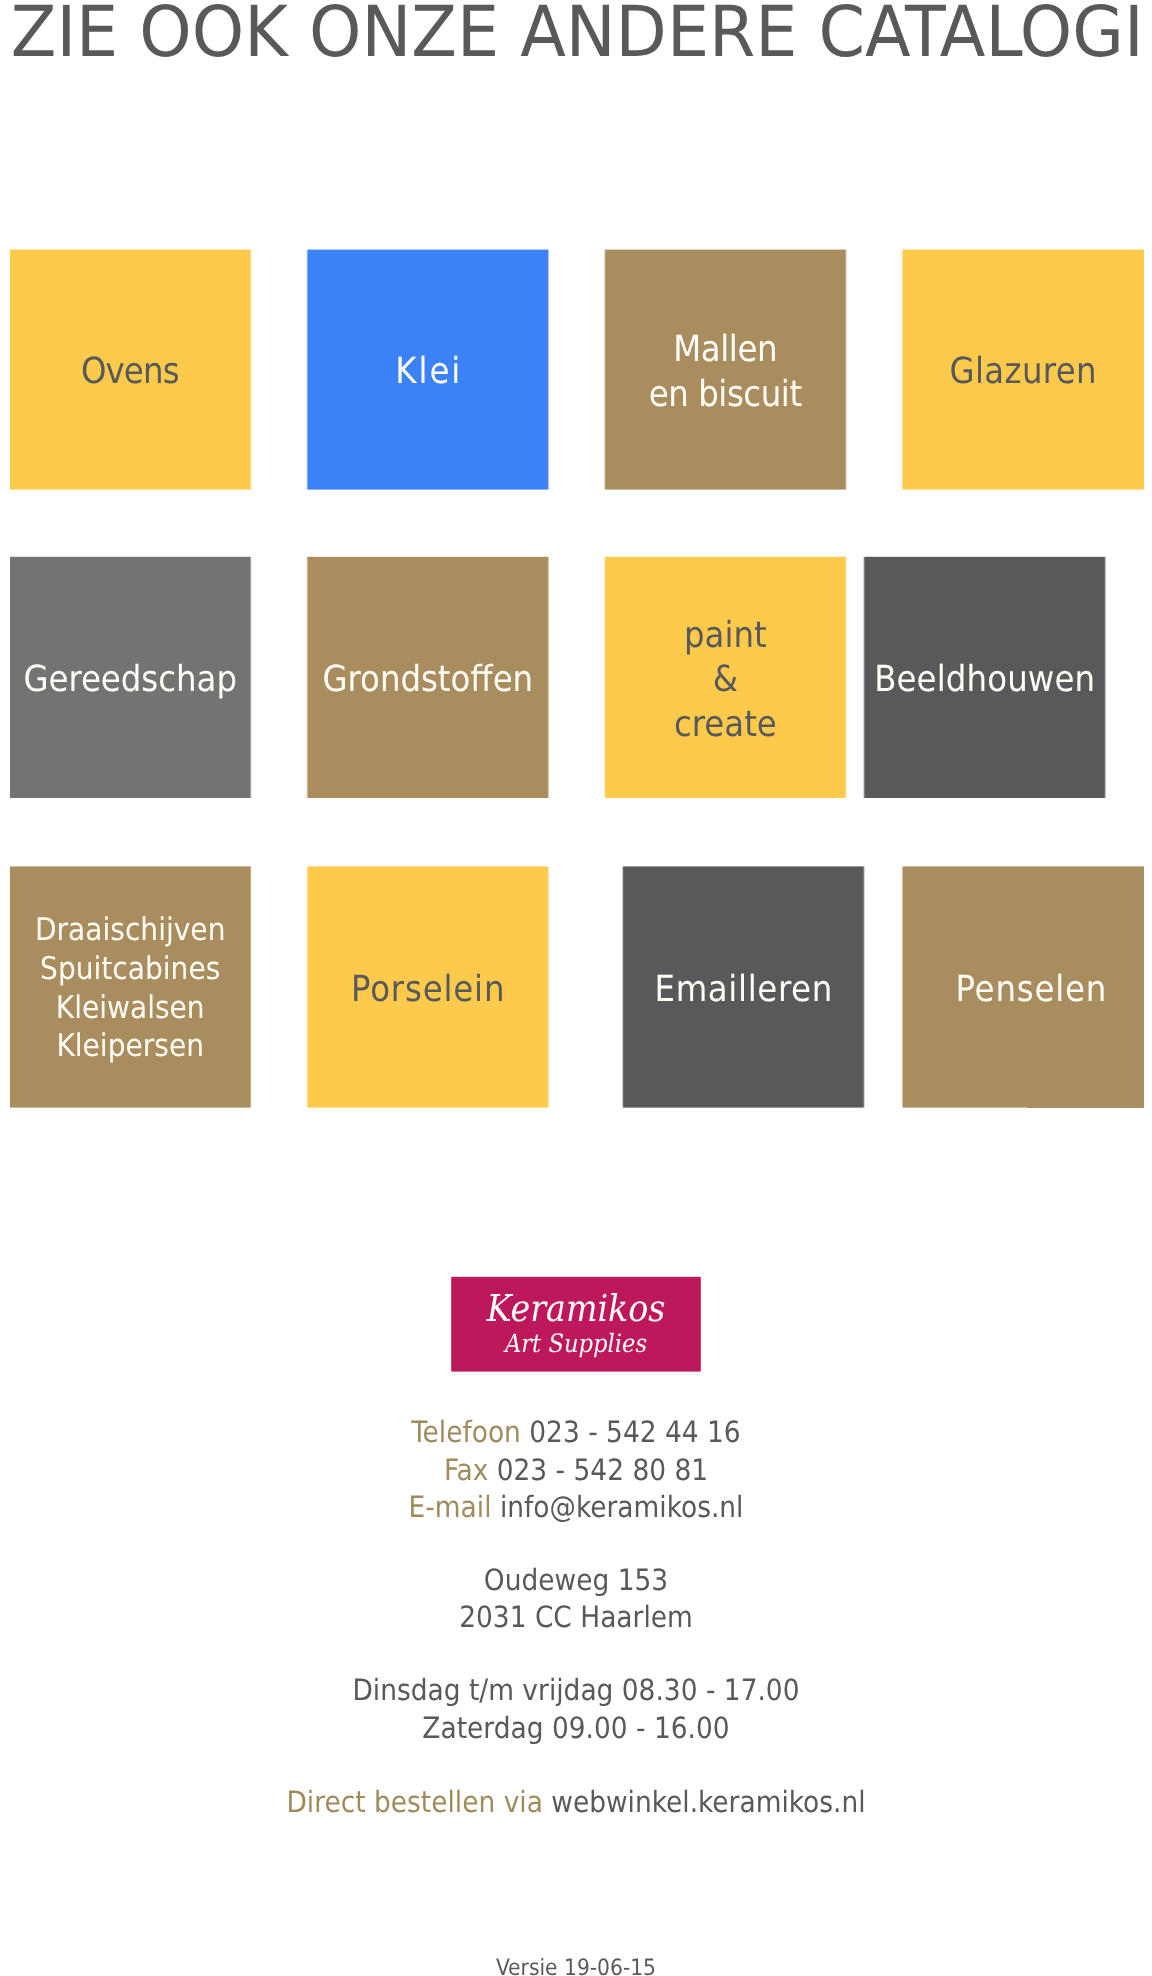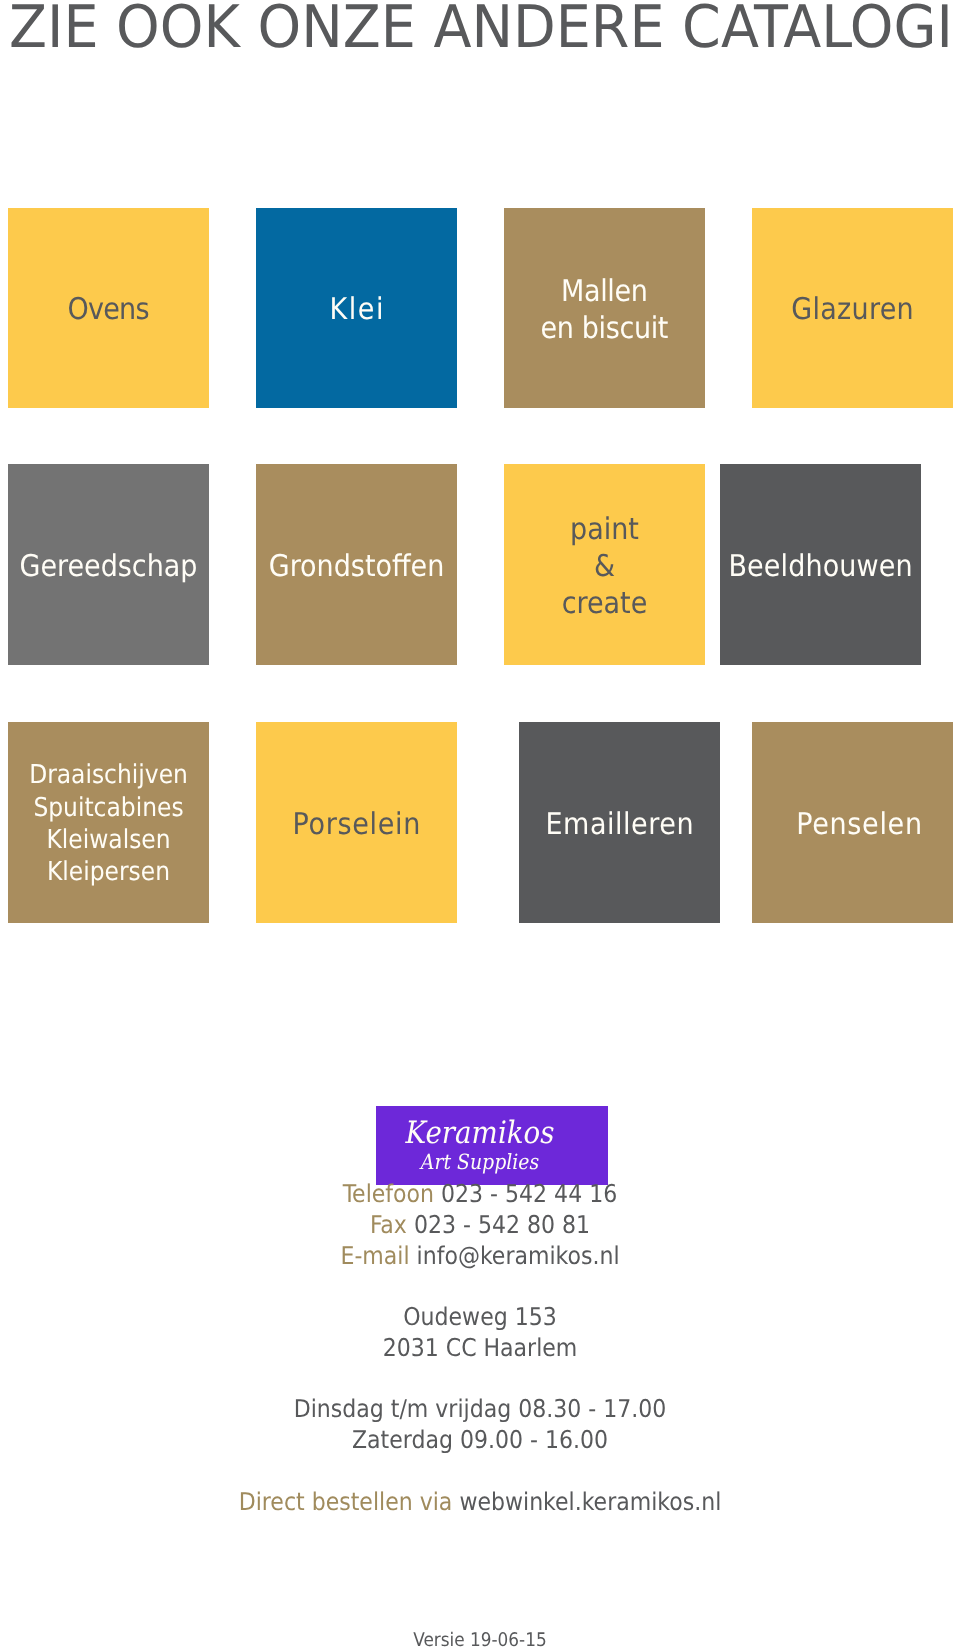--- a/index.html
+++ b/index.html
@@ -13,22 +13,22 @@
               transform:scaleX(1.055) translateZ(0);transform-origin:left top;}
 
   .grid{position:absolute;left:8px;top:0;width:944px;height:922px;}
   .row{position:absolute;left:0;width:944px;height:200px;}
   .tile{position:absolute;top:0;width:201px;height:200px;
         display:flex;align-items:center;justify-content:center;}
   .tile-label{font-family:"DejaVu Sans Condensed","DejaVu Sans",sans-serif;
               font-size:30px;line-height:37px;text-align:center;white-space:nowrap;position:relative;top:1.5px;
               transform:translateZ(0);}
 
-  .logo-box{position:absolute;left:376px;top:1106px;width:232px;height:79px;
-            background:#6d28d9;}
+  .logo-box{position:absolute;left:376px;top:1064px;width:208px;height:79px;
+            background:#be185d;}
   .logo-name{position:absolute;left:0;top:12px;width:208px;text-align:center;
              font-family:"DejaVu Serif Condensed","DejaVu Serif",serif;font-style:italic;
              font-size:30.8px;color:#fffdf6;line-height:1;white-space:nowrap;
              transform:translateZ(0);}
   .logo-tagline{position:absolute;left:0;top:45.5px;width:208px;text-align:center;
                 font-family:"DejaVu Serif Condensed","DejaVu Serif",serif;font-style:italic;
                 font-size:21px;color:#fffdf6;line-height:1;white-space:nowrap;
                 transform:translateZ(0);}
 
   .cline{position:absolute;left:0;width:960px;text-align:center;
@@ -46,21 +46,21 @@
 </head>
 <body>
 
 <div class="page-title">ZIE OOK ONZE ANDERE CATALOGI</div>
 
 <div class="grid" id="grid">
     <div class="row" style="top: 208px; height: 200px;">
       <div class="tile" style="left: 0px; height: 200px; background: rgb(253, 202, 76);">
         <div class="tile-label" style="color: rgb(88, 89, 91); letter-spacing: -0.7px; margin-left: -0.7px;">Ovens</div>
       </div>
-      <div class="tile" style="left: 248px; height: 200px; background: #0369a1;">
+      <div class="tile" style="left: 248px; height: 200px; background: #3b82f6;">
         <div class="tile-label" style="color: rgb(255, 253, 246); letter-spacing: 1.6px; margin-left: 1.6px;">Klei</div>
       </div>
       <div class="tile" style="left: 496px; height: 200px; background: rgb(169, 141, 94);">
         <div class="tile-label" style="color: rgb(255, 253, 246); letter-spacing: -0.35px; margin-left: -0.35px;">Mallen<br>en biscuit</div>
       </div>
       <div class="tile" style="left: 744px; height: 200px; background: rgb(253, 202, 76);">
         <div class="tile-label" style="color: rgb(88, 89, 91); letter-spacing: 0.3px; margin-left: 0.3px;">Glazuren</div>
       </div>
     </div>
     <div class="row" style="top: 464px; height: 201px;">

